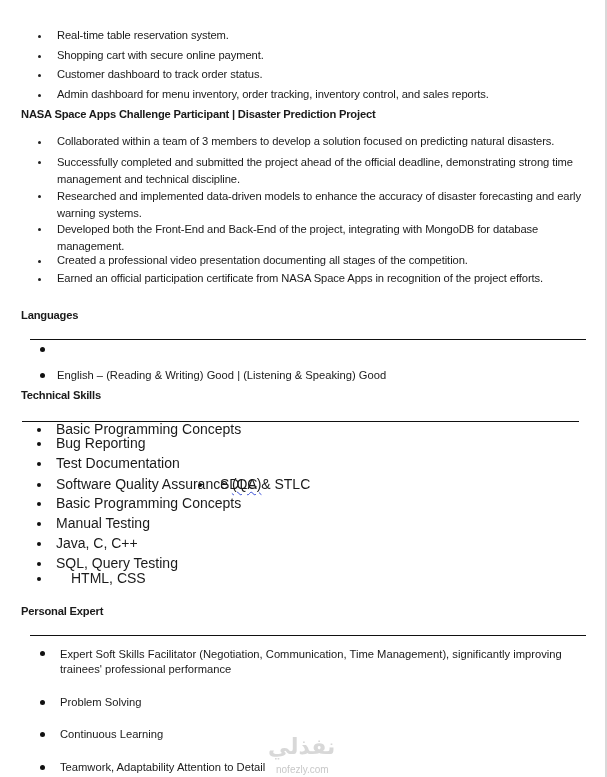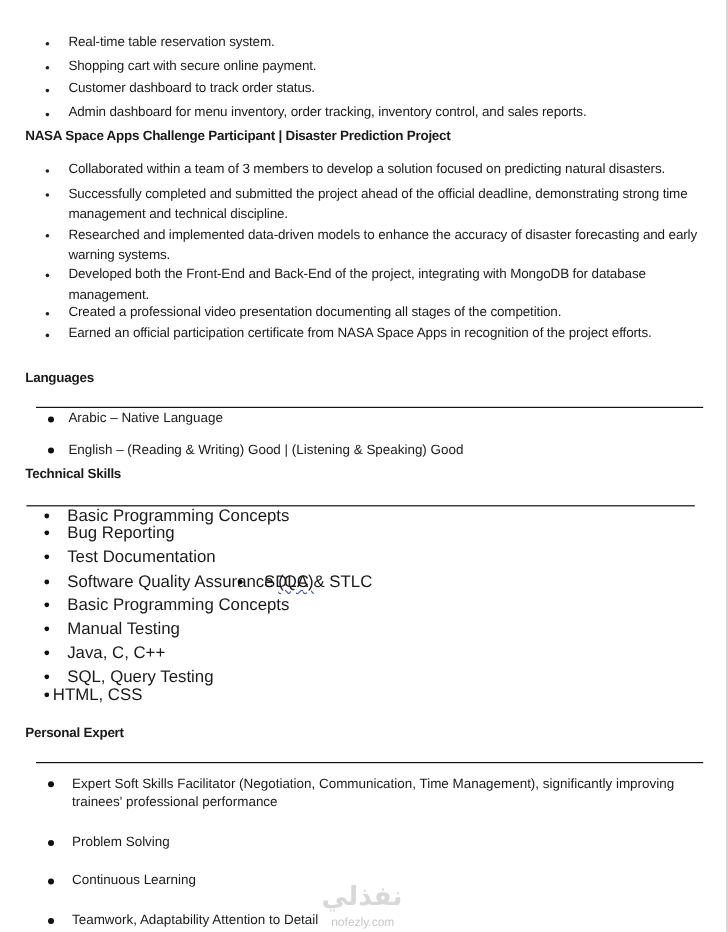--- a/index.html
+++ b/index.html
@@ -60,21 +60,20 @@
     <div class="abs li" style="left:57px; top:253px;">Created a professional video presentation documenting all stages of the competition.</div>
 
     <span class="bullet-small" style="top:278px;"></span>
     <div class="abs li" style="left:57px; top:271px;">Earned an official participation certificate from NASA Space Apps in recognition of the project efforts.</div>
   </div>
 
   <div class="abs heading" style="left:21px; top:308px;">Languages</div>
   <div class="rule" style="left:30px; top:339px; width:556px;"></div>
 
   <span class="bullet-round" style="left:40px; top:347px;"></span>
-  <div class="abs li-md" style="left:57px; top:342px;">Arabic – Native Language</div>
 
   <span class="bullet-round" style="left:40px; top:373px;"></span>
   <div class="abs li-md" style="left:57px; top:368px;">English – (Reading &amp; Writing) Good | (Listening &amp; Speaking) Good</div>
 
   <div class="abs heading" style="left:21px; top:388px;">Technical Skills</div>
   <div class="rule" style="left:22px; top:421px; width:557px;"></div>
 
   <div>
     <span class="bullet-round-sm" style="left:37px; top:428px;"></span>
     <div class="abs li-sm" style="left:56px; top:424px;">Basic Programming Concepts</div>
@@ -98,21 +97,21 @@
     <span class="bullet-round-sm" style="left:37px; top:522px;"></span>
     <div class="abs li-sm" style="left:56px; top:518px;">Manual Testing</div>
 
     <span class="bullet-round-sm" style="left:37px; top:542px;"></span>
     <div class="abs li-sm" style="left:56px; top:538px;">Java, C, C++</div>
 
     <span class="bullet-round-sm" style="left:37px; top:562px;"></span>
     <div class="abs li-sm" style="left:56px; top:558px;">SQL, Query Testing</div>
 
     <span class="bullet-round-sm" style="left:37px; top:577px;"></span>
-    <div class="abs li-sm" style="left:44px; top:573px;">HTML, CSS</div>
+    <div class="abs li-sm" style="left:71px; top:573px;">HTML, CSS</div>
   </div>
 
   <div class="abs heading" style="left:21px; top:604px;">Personal Expert</div>
   <div class="rule" style="left:30px; top:635px; width:556px;"></div>
 
   <div>
     <span class="bullet-round" style="left:40px; top:651px;"></span>
     <div class="abs li-md wrap" style="left:60px; top:647px; width:520px;">Expert Soft Skills Facilitator (Negotiation, Communication, Time Management), significantly improving trainees' professional performance</div>
 
     <span class="bullet-round" style="left:40px; top:700px;"></span>

